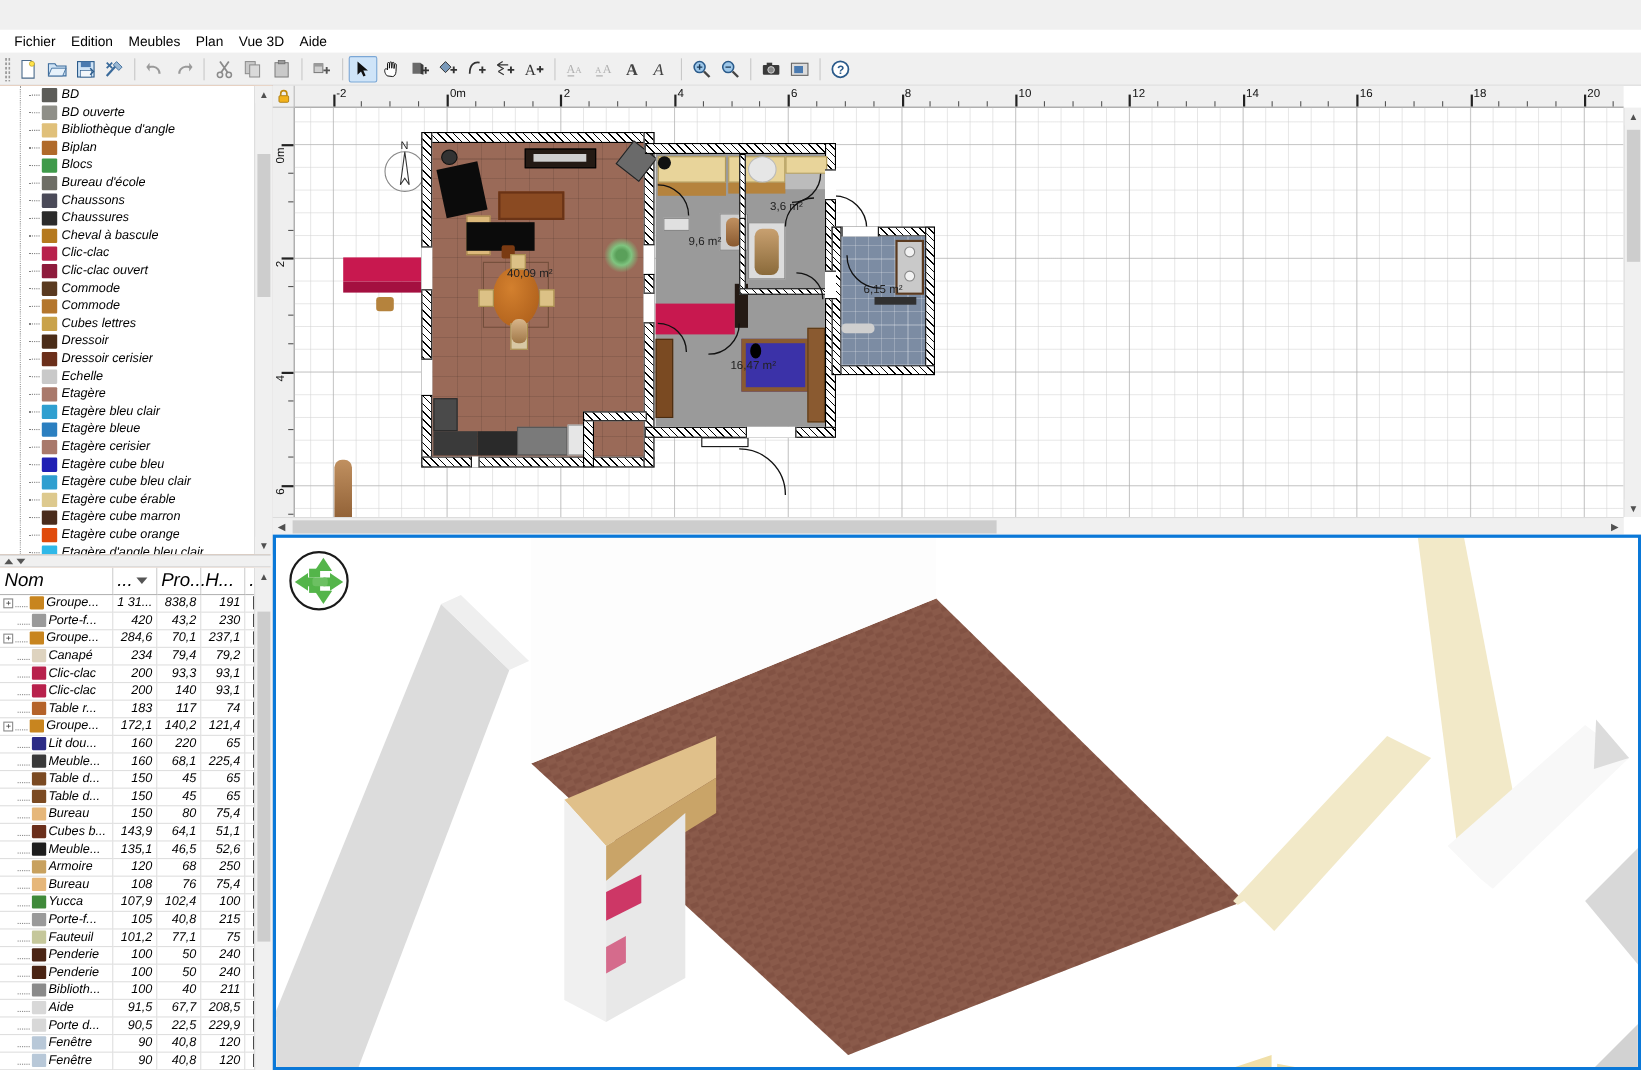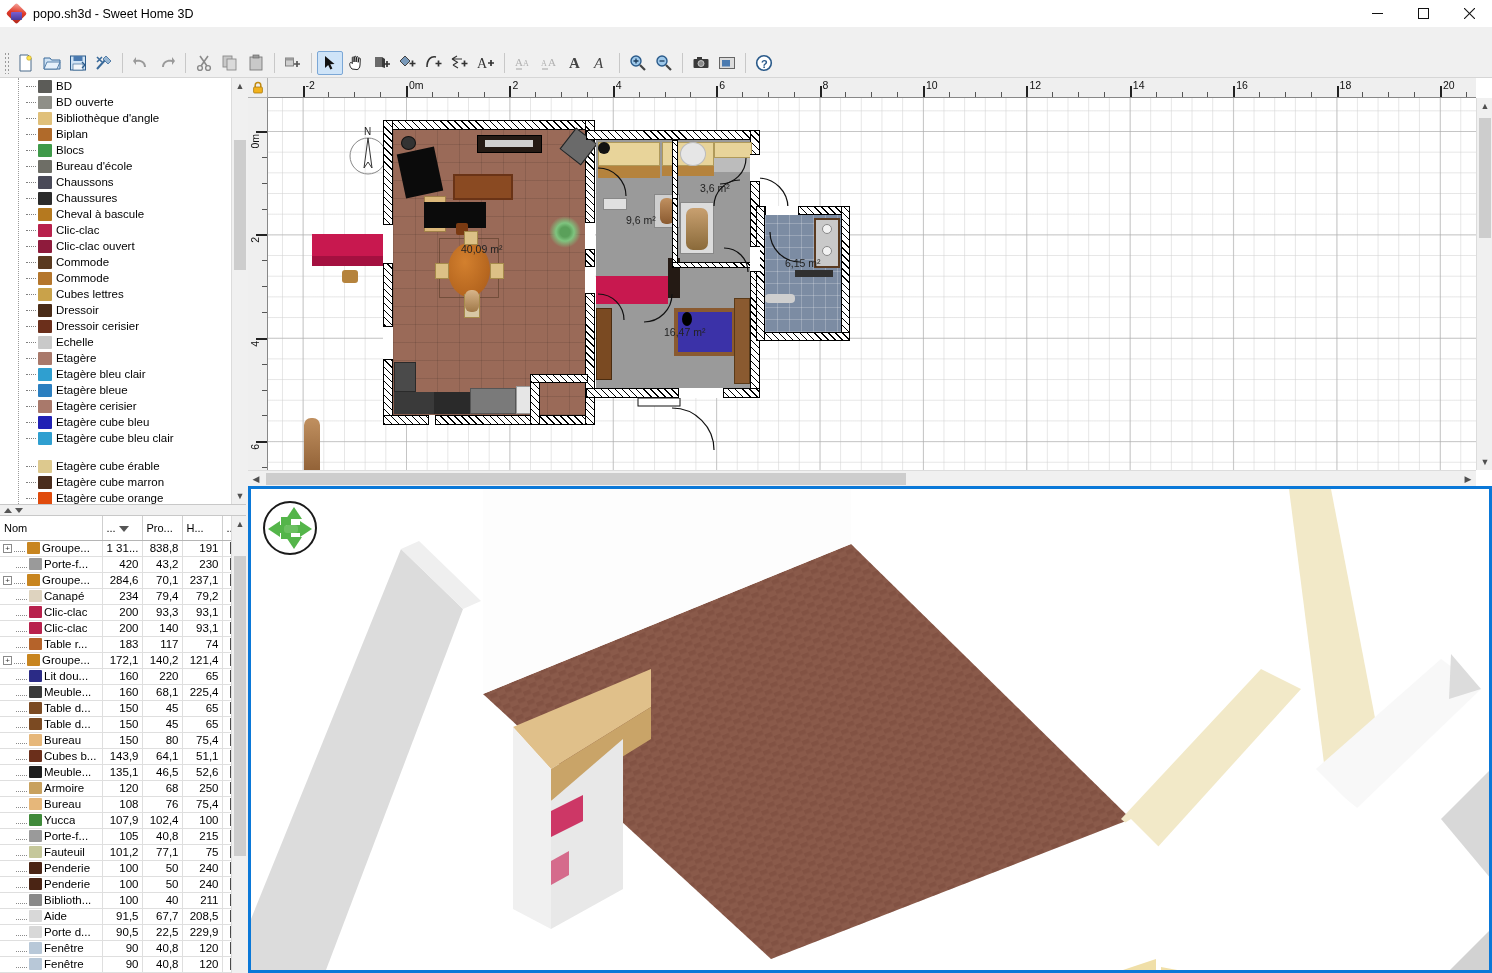--- a/index.html
+++ b/index.html
@@ -52,21 +52,21 @@
     background-size: 3px 4px; }
   .tbtn { width:26px; height:24px; display:flex; align-items:center; justify-content:center;
     border:1px solid transparent; border-radius:2px; }
   .tbtn.active { background:#cfe4f8; border-color:#7ba7d6; }
   .tbsep { width:1px; height:20px; background:#c8c8c8; margin:0 5px; }
 
   
   .tbtn svg { display:block; }
 
   
-  .left-col { position:absolute; left:0; top:78px; width:248px; height:895px; background:#f97316; }
+  .left-col { position:absolute; left:0; top:78px; width:248px; height:895px; background:#f97316;font-style:italic; }
   .catalog {
     position:absolute; left:0; top:0; width:248px; height:426px;
     background:#fff; border-right:1px solid #a0a0a0; overflow:hidden;
   }
   .cat-inner { position:absolute; left:0; top:0; width:232px; height:426px; overflow:hidden; }
   .tree-row { height:16px; display:flex; align-items:center; padding-left:38px; font-size:11.5px; color:#000; white-space:nowrap; }
   .tree-dots { position:absolute; left:26px; width:10px; border-top:1px dotted #808080; }
   .tree-ico { width:14px; height:13px; margin-right:4px; flex:0 0 auto; border-radius:1px; }
   .tree-label { overflow:hidden; }
 
@@ -81,21 +81,21 @@
   
   .hdivider { position:absolute; left:0; top:426px; width:248px; height:12px; background:#f0f0f0; border-top:1px solid #c8c8c8; border-bottom:1px solid #c8c8c8; display:flex; align-items:center; padding-left:4px; gap:3px;}
   .hdv-tri { width:0;height:0;border-left:4px solid transparent;border-right:4px solid transparent; }
   .hdv-up { border-bottom:5px solid #555; }
   .hdv-dn { border-top:5px solid #555; }
 
   
   .flist { position:absolute; left:0; top:438px; width:248px; height:535px; background:#fff; border-right:1px solid #a0a0a0; overflow:hidden; }
   table.ftable { border-collapse:collapse; width:232px; table-layout:fixed; }
   table.ftable th {
-    font-size:11px; font-weight:normal; color:#000; background:#fff;
+    font-size:17px; font-weight:normal; color:#000; background:#fff;
     border-right:1px solid #cfcfcf; border-bottom:1px solid #b5b5b5;
     height:24px; padding:0 4px; text-align:left; white-space:nowrap;
   }
   table.ftable td {
     font-size:11.5px; color:#000; height:16px; padding:0 3px;
     border-right:1px solid #dfdfdf; border-bottom:1px solid #dfdfdf;
     white-space:nowrap; overflow:hidden;
   }
   td.c-name { width:102px; }
   td.c-num  { width:40px; text-align:right; }
@@ -166,46 +166,29 @@
   .na-rt2{ top:22px; right:13px; width:8px;height:8px;background:#54b54a;}
   .na-mid{ left:19px; top:22px; width:14px;height:8px;background:#6cc062; border-radius:3px;}
 
   .sep-v { position:absolute; left:246px; top:78px; width:2px; height:895px; background:#f0f0f0; }
 </style>
 </head>
 <body>
 
 <div id="app">
 
-  <div class="titlebar">
-    <div class="title-icon">
-      <div class="dia"></div>
-        <div class="dia2"></div>
-    </div>
-    <div class="title-text">popo.sh3d - Sweet Home 3D</div>
-    <div class="wincontrols">
-      <div class="wc">
-        <svg width="11" height="11">
-            <line x1="0" y1="5.5" x2="11" y2="5.5" stroke="#111" stroke-width="1"></line>
-          </svg>
-      </div>
-      <div class="wc">
-        <svg width="11" height="11">
-            <rect x="0.5" y="0.5" width="10" height="10" fill="none" stroke="#111" stroke-width="1"></rect>
-          </svg>
-      </div>
-      <div class="wc close">
-        <svg width="11" height="11">
-            <line x1="0" y1="0" x2="11" y2="11" stroke="#111" stroke-width="1.1"></line>
-            <line x1="11" y1="0" x2="0" y2="11" stroke="#111" stroke-width="1.1"></line>
-          </svg>
-      </div>
-    </div>
+
+  <div class="menubar">
+    <div class="menu-item">Fichier</div>
+    <div class="menu-item">Edition</div>
+    <div class="menu-item">Meubles</div>
+    <div class="menu-item">Plan</div>
+    <div class="menu-item">Vue 3D</div>
+    <div class="menu-item">Aide</div>
   </div>
-
 
   <div class="toolbar">
     <div class="tb-grip"></div>
 
     <div class="tbtn">
       <svg width="18" height="18" viewBox="0 0 18 18">
         <path d="M3 1 h8 l3 3 v13 H3 Z" fill="#fff" stroke="#4a6a8a" stroke-width="1"></path>
         <circle cx="12" cy="4" r="2.3" fill="#ffe44a" stroke="#b89a20" stroke-width=".6"></circle>
       </svg>
       </div>
@@ -522,21 +505,21 @@
             <div class="tree-row" style="position: relative;">
               <span class="tree-dots" style="top: 8px;"></span>
               <span class="tree-ico" style="background: rgb(32, 32, 180);"></span>
               <span class="tree-label">Etagère cube bleu</span>
             </div>
             <div class="tree-row" style="position: relative;">
               <span class="tree-dots" style="top: 8px;"></span>
               <span class="tree-ico" style="background: rgb(47, 159, 208);"></span>
               <span class="tree-label">Etagère cube bleu clair</span>
             </div>
-            <div class="tree-row" style="position: relative; margin-top: 12px;">
+            <div class="tree-row" style="position: relative;">
               <span class="tree-dots" style="top: 8px;"></span>
               <span class="tree-ico" style="background: rgb(221, 201, 142);"></span>
               <span class="tree-label">Etagère cube érable</span>
             </div>
             <div class="tree-row" style="position: relative;">
               <span class="tree-dots" style="top: 8px;"></span>
               <span class="tree-ico" style="background: rgb(74, 44, 28);"></span>
               <span class="tree-label">Etagère cube marron</span>
             </div>
             <div class="tree-row" style="position: relative;">

